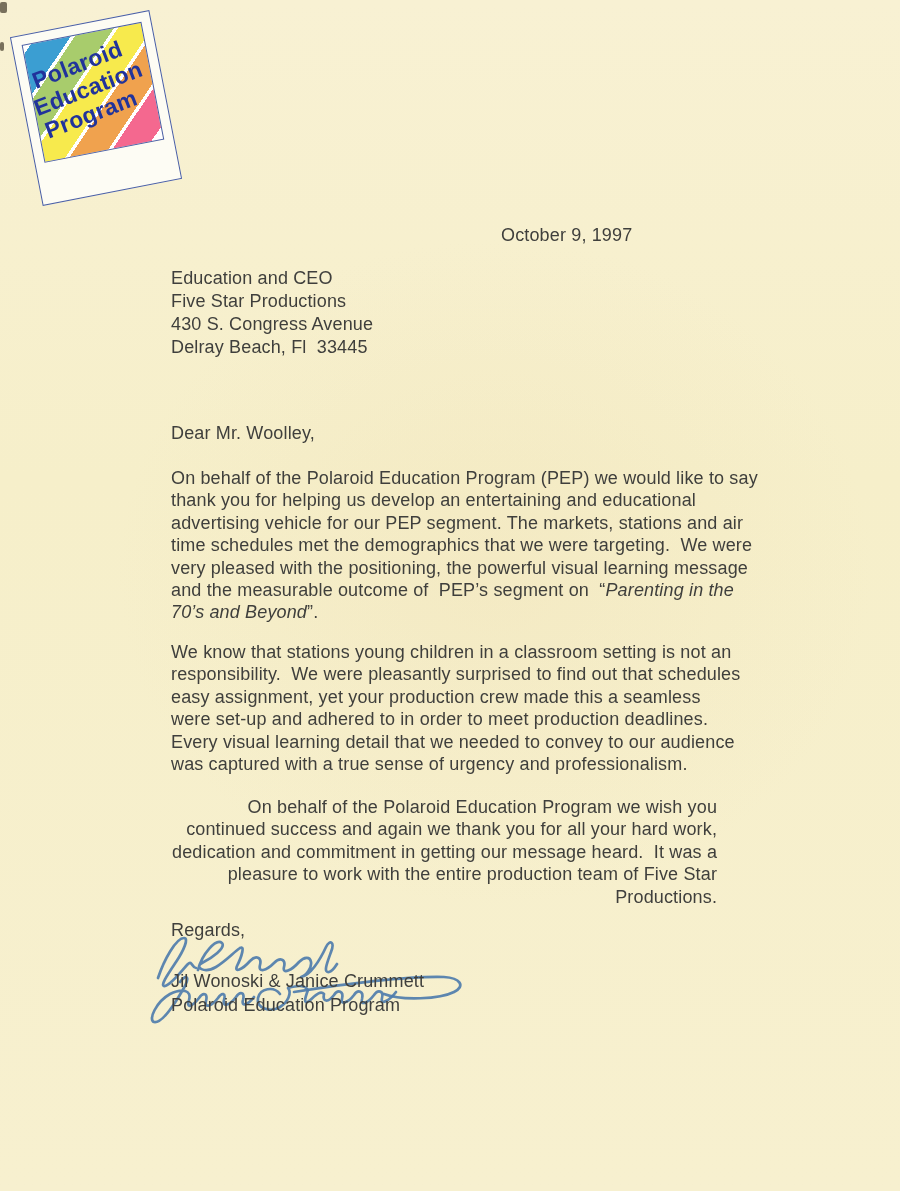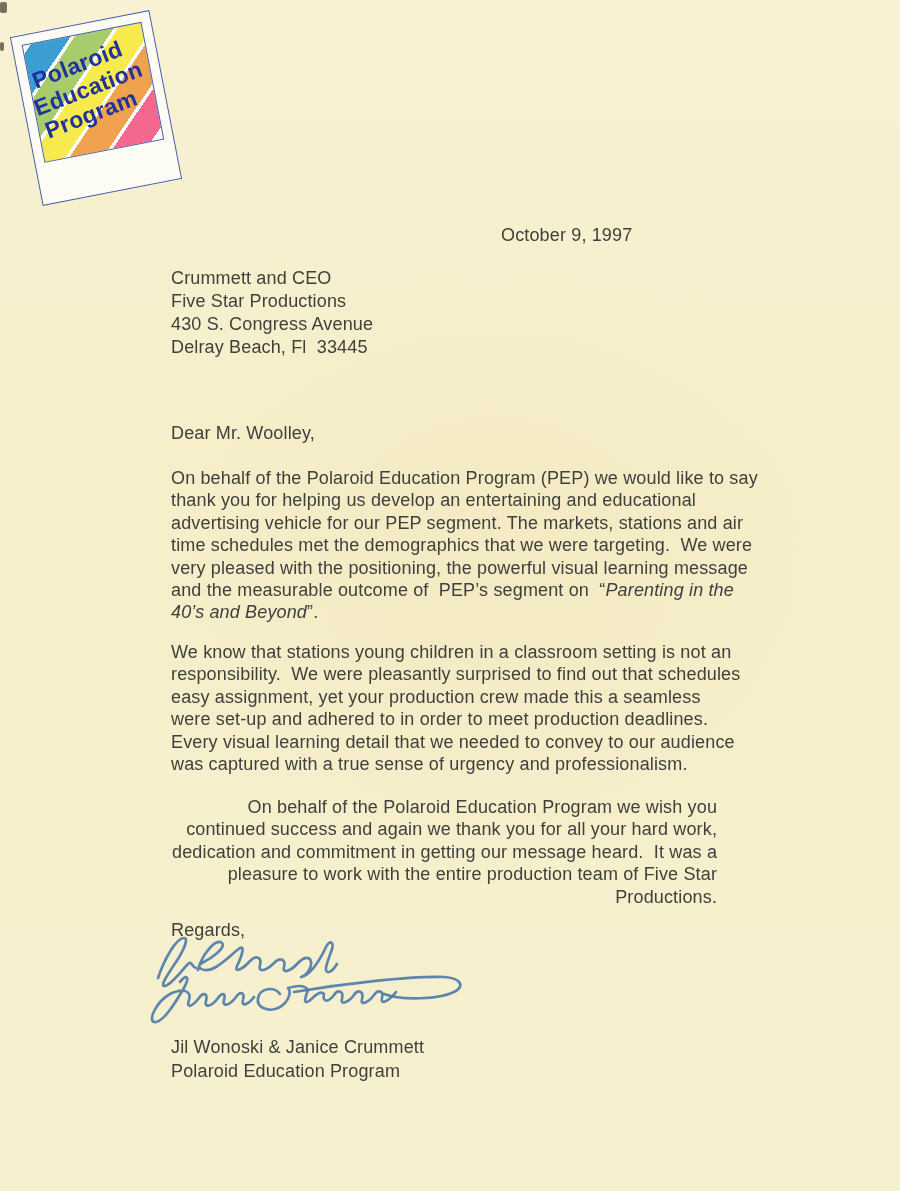--- a/index.html
+++ b/index.html
@@ -67,21 +67,21 @@
   
   .txt { position: absolute; font-size: 18px; letter-spacing: 0.15px; }
   .line { white-space: pre; }
   .date       { left: 501px; top: 224px; line-height: 23px; }
   .recipient  { left: 171px; top: 267px; line-height: 22.9px; }
   .salutation { left: 171px; top: 422px; line-height: 22.4px; }
   .para1      { left: 171px; top: 467px; line-height: 22.4px; }
   .para2      { left: 171px; top: 641px; line-height: 22.4px; }
   .para3      { left: 172px; top: 796px; line-height: 22.4px; text-align: right; }
   .closing    { left: 171px; top: 919px; line-height: 22.4px; }
-  .typed-sig  { left: 171px; top: 1036px; line-height: 23.5px; }
+  .typed-sig  { left: 171px; top: 970px; line-height: 23.5px; }
   em { font-style: italic; }
 
   
   .signature-svg { position: absolute; left: 142px; top: 930px; }
   .sig-stroke { fill: none; stroke: #4f7dac; stroke-width: 2.7; stroke-linecap: round; stroke-linejoin: round; opacity: 0.92; }
 </style>
 </head>
 <body>
 
 <div class="page">
@@ -94,36 +94,36 @@
     <div class="logo-text">
       <div class="l1">Polaroid</div>
       <div class="l2">Education</div>
       <div class="l3">Program</div>
     </div>
   </div>
 
   <div class="txt date line">October 9, 1997</div>
 
   <div class="txt recipient">
-    <div class="line">Crummett and CEO</div>
+    <div class="line">Education and CEO</div>
     <div class="line">Five Star Productions</div>
     <div class="line">430 S. Congress Avenue</div>
     <div class="line">Delray Beach, Fl  33445</div>
   </div>
 
   <div class="txt salutation line">Dear Mr. Woolley,</div>
 
   <div class="txt para1">
     <div class="line">On behalf of the Polaroid Education Program (PEP) we would like to say</div>
     <div class="line">thank you for helping us develop an entertaining and educational</div>
     <div class="line">advertising vehicle for our PEP segment. The markets, stations and air</div>
     <div class="line">time schedules met the demographics that we were targeting.  We were</div>
     <div class="line">very pleased with the positioning, the powerful visual learning message</div>
     <div class="line"><span>and the measurable outcome of  PEP’s segment on  “</span><em>Parenting in the</em></div>
-    <div class="line"><em>40’s and Beyond</em><span>”.</span></div>
+    <div class="line"><em>70’s and Beyond</em><span>”.</span></div>
   </div>
 
   <div class="txt para2">
     <div class="line">We know that stations young children in a classroom setting is not an</div>
     <div class="line">responsibility.  We were pleasantly surprised to find out that schedules</div>
     <div class="line">easy assignment, yet your production crew made this a seamless</div>
     <div class="line">were set-up and adhered to in order to meet production deadlines.</div>
     <div class="line">Every visual learning detail that we needed to convey to our audience</div>
     <div class="line">was captured with a true sense of urgency and professionalism.</div>
   </div>

